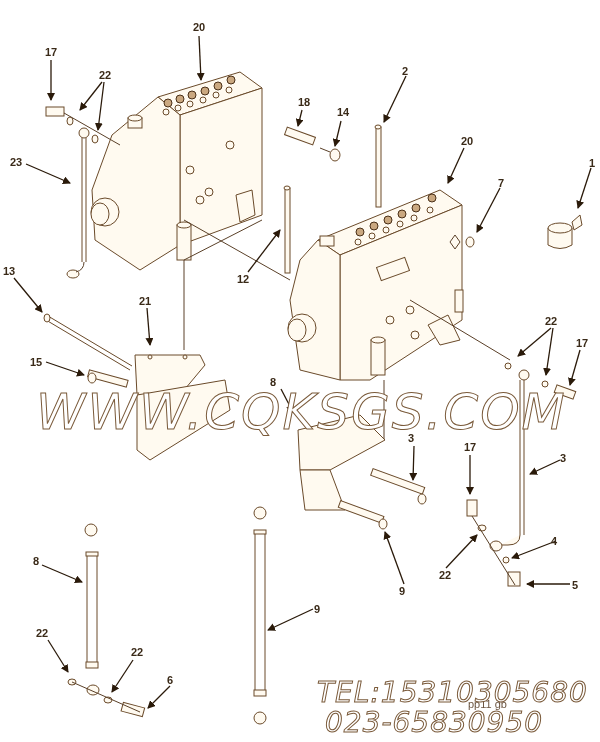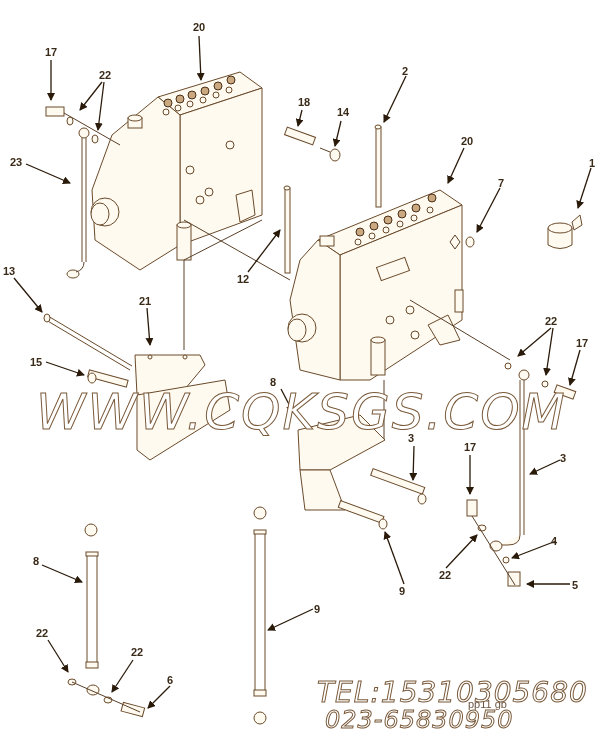--- a/index.html
+++ b/index.html
@@ -2,21 +2,21 @@
 <html><head>
 <meta charset="utf-8">
 <style>
   html,body{margin:0;padding:0;background:#ffffff;}
   body{width:600px;height:742px;position:relative;overflow:hidden;font-family:"Liberation Sans",sans-serif;}
   #canvas{position:absolute;left:0;top:0;width:600px;height:742px;}
   .lbl{position:absolute;font-family:"Liberation Sans",sans-serif;font-weight:bold;font-size:11px;color:#3a2a18;line-height:11px;white-space:nowrap;}
   .wm{position:absolute;font-family:"DejaVu Sans",sans-serif;font-style:italic;color:#ffffff;-webkit-text-stroke:1px #7a5a3a;white-space:nowrap;letter-spacing:1px;}
   #wm-url{left:36px;top:383px;font-size:50px;letter-spacing:2px;font-style:italic;}
   #wm-tel{left:317px;top:676px;font-size:28px;}
-  #wm-phone{left:325px;top:706px;font-size:24px;}
+  #wm-phone{left:325px;top:706px;font-size:28px;}
   #figcode{position:absolute;left:468px;top:698px;font-size:11px;color:#6a5440;font-family:"Liberation Sans",sans-serif;}
   svg .ln{stroke:#5a4028;stroke-width:1;fill:none;}
   svg .pt{stroke:#6a4a2a;stroke-width:1;fill:#fffaf0;}
   svg .dk{stroke:#4a3018;stroke-width:1;fill:#caa880;}
   svg .ar{stroke:#2a1a0a;stroke-width:1.3;fill:none;}
   svg .ah{fill:#2a1a0a;stroke:none;}
 </style>
 </head>
 <body>
 

